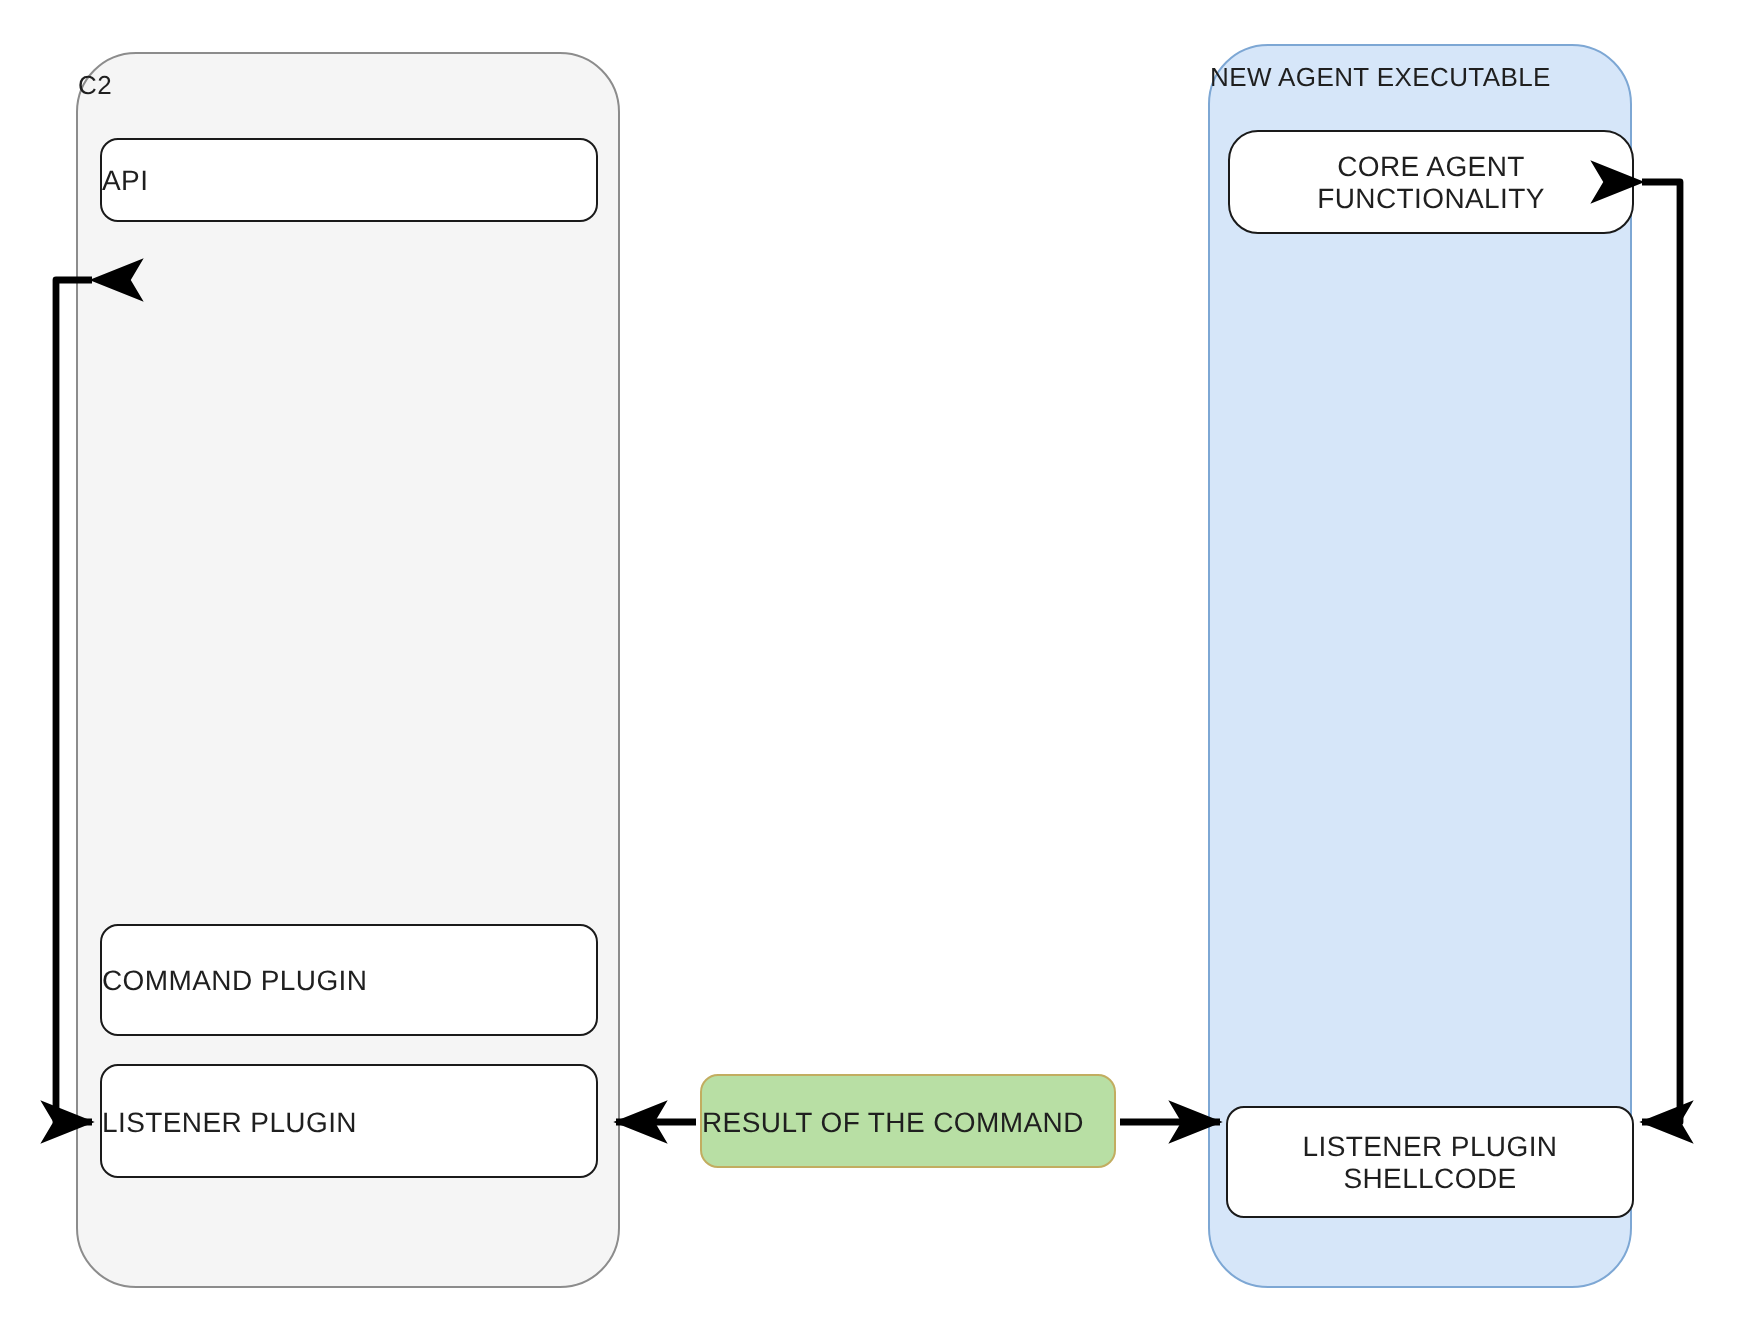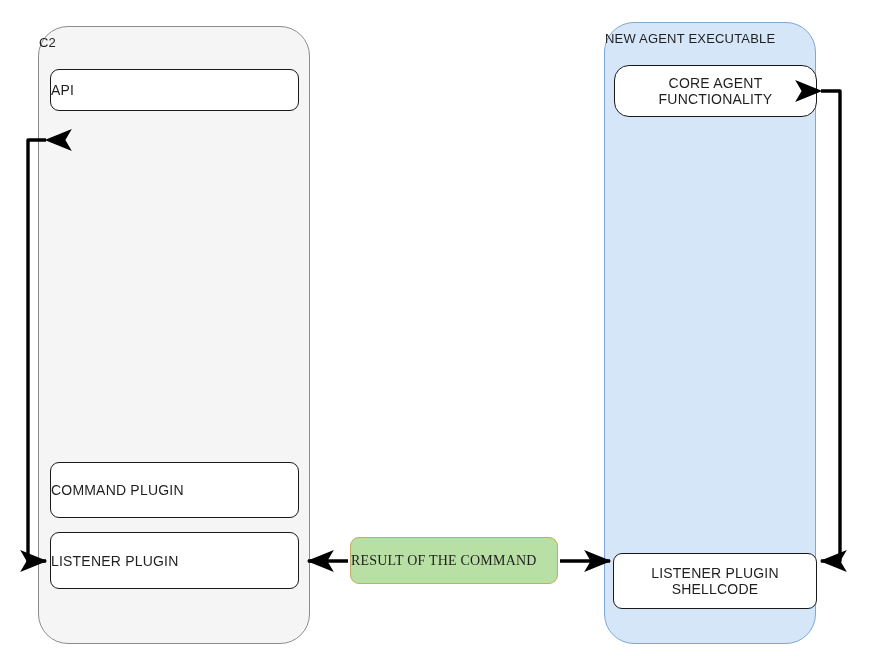--- a/index.html
+++ b/index.html
@@ -67,21 +67,20 @@
     justify-content: flex-start;
     font-size: 14px;
     color: #1f1f1f;
     letter-spacing: 0.2px;
     text-align: center;
   }
   .node-green {
     background: #b8dfa4;
     border: 1.6px solid #c2ad60;
     border-radius: 9px;
-    font-family: Liberation Serif, serif;
   }
 
   #node-api          { left: 50px;  top: 69px;  width: 249px; height: 42px; }
   #node-c2core       { left: 50px;  top: 119px; width: 249px; height: 42px; }
   #node-command      { left: 50px;  top: 462px; width: 249px; height: 56px; }
   #node-listener     { left: 50px;  top: 532px; width: 249px; height: 57px; }
   #node-core-agent   { left: 614px; top: 65px;  width: 203px; height: 52px; border-radius: 15px; }
   #node-shellcode    { left: 613px; top: 553px; width: 204px; height: 56px; }
   #node-result       { left: 350px; top: 537px; width: 208px; height: 47px; }
 

